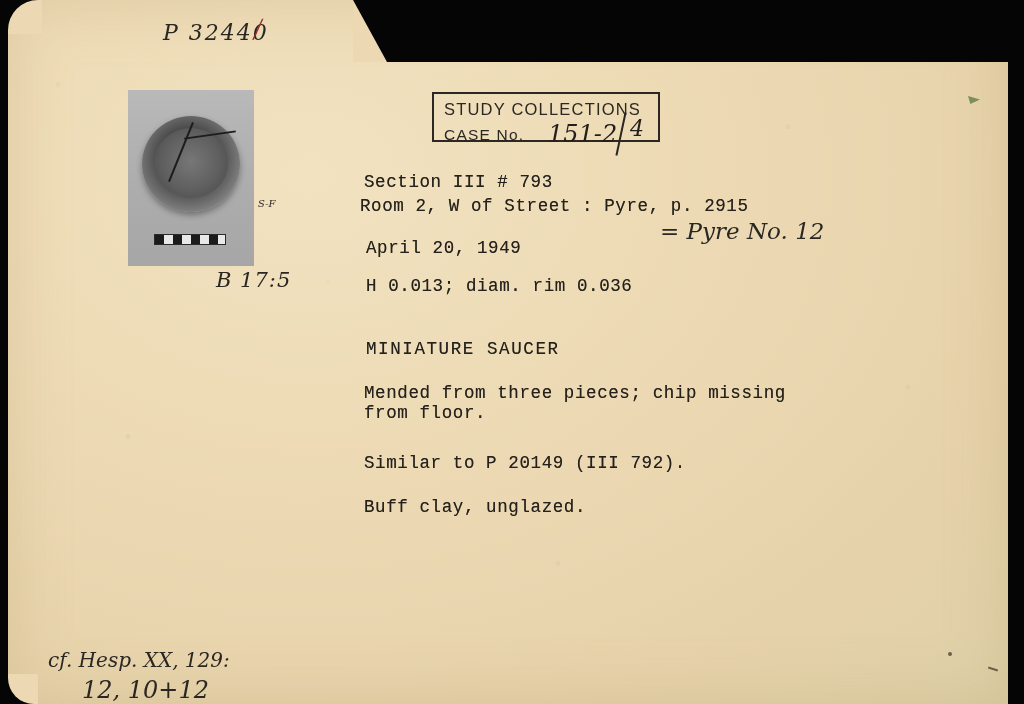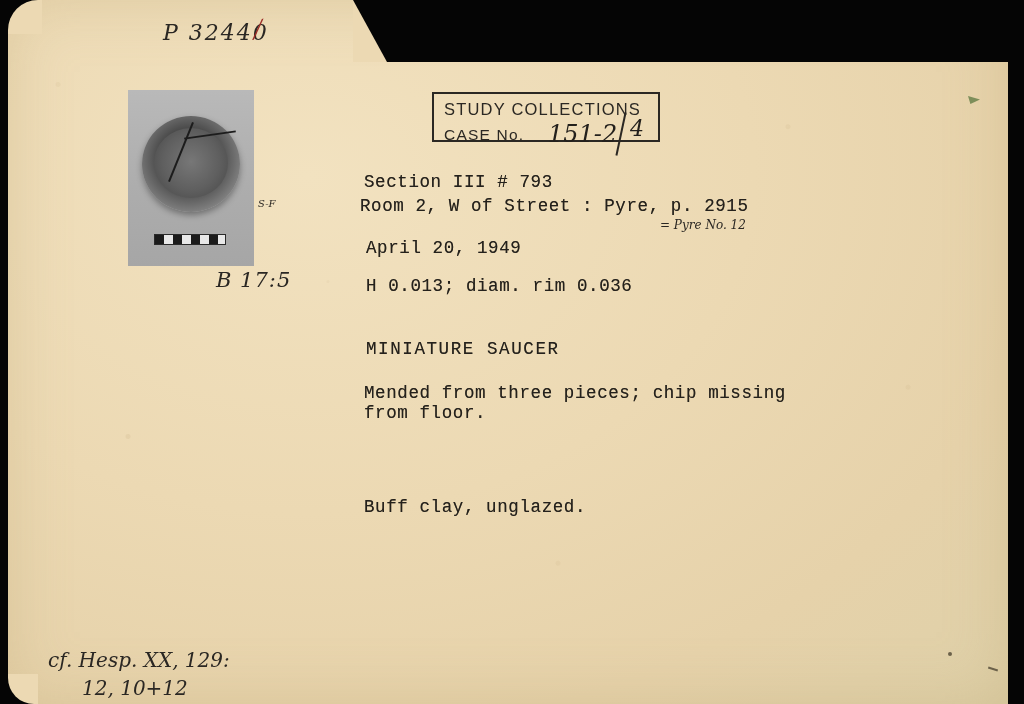--- a/index.html
+++ b/index.html
@@ -259,30 +259,31 @@
       <div class="line1">STUDY COLLECTIONS</div>
       <div class="line2">CASE No.</div>
       <div class="caseno">151-2</div>
       <div class="slash"></div>
       <div class="caseno" style="left:196px; top:22px; font-size:22px;">4</div>
     </div>
 
     <div class="typed blurry" style="left:356px; top:170px;">Section III # 793</div>
     <div class="typed blurry" style="left:352px; top:194px;">Room 2, W of Street : Pyre, p. 2915</div>
 
-    <div class="hand" style="left:652px; top:218px; font-size:12px;">= Pyre No. 12</div>
+    <div class="hand" style="left:652px; top:218px; font-size:23px;">= Pyre No. 12</div>
 
     <div class="typed blurry" style="left:358px; top:236px;">April 20, 1949</div>
     <div class="typed blurry" style="left:358px; top:274px;">H 0.013; diam. rim 0.036</div>
     <div class="typed blurry" style="left:358px; top:337px; letter-spacing:1.6px;">MINIATURE SAUCER</div>
     <div class="typed blurry" style="left:356px; top:381px;">Mended from three pieces; chip missing</div>
     <div class="typed blurry" style="left:356px; top:401px;">from floor.</div>
+    <div class="typed blurry" style="left:356px; top:451px;">Similar to P 20149 (III 792).</div>
     <div class="typed blurry" style="left:356px; top:495px;">Buff clay, unglazed.</div>
 
     <div class="hand" style="left:40px; top:648px; font-size:20px;">cf. Hesp. XX, 129:</div>
-    <div class="hand" style="left:74px; top:676px; font-size:20px;">12, 10+12</div>
+    <div class="hand" style="left:74px; top:676px; font-size:24px;">12, 10+12</div>
 
     <div class="marks" style="left:940px; top:652px; width:4px; height:4px; border-radius:50%; background:#6b614a;"></div>
     <div class="marks" style="left:980px; top:668px; width:10px; height:2px; background:#6b614a; transform:rotate(18deg);"></div>
     <div class="marks" style="left:960px; top:96px; width:12px; height:8px; background:#7d8e5a; clip-path:polygon(0 0,100% 45%,20% 100%);"></div>
   </div>
 
 </div>
 
 </body></html>

